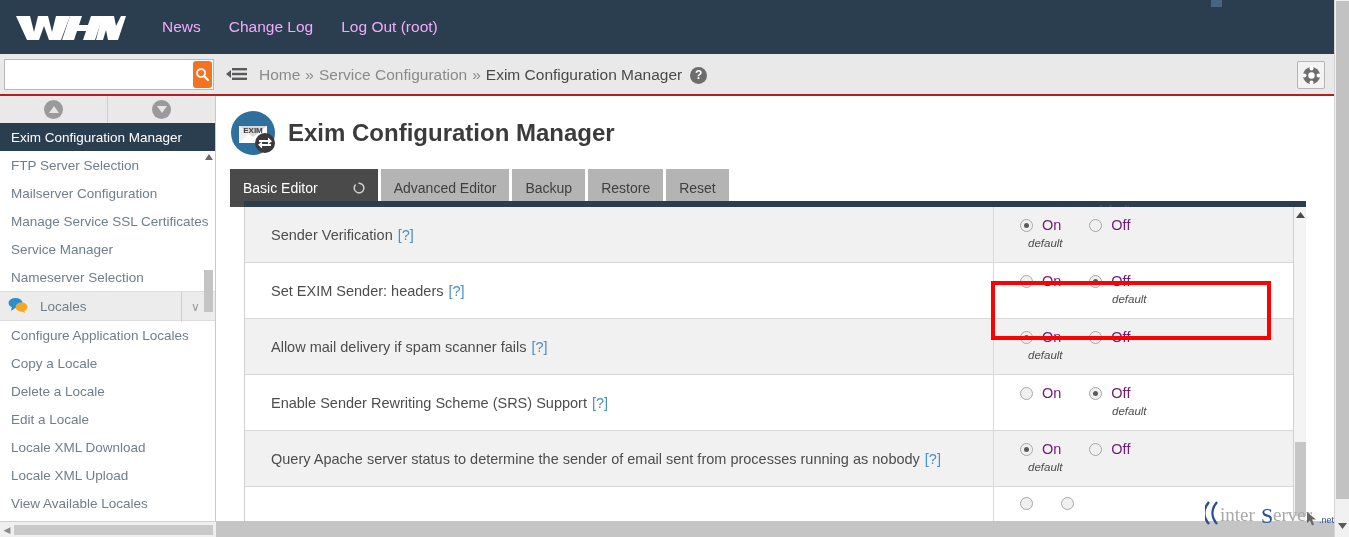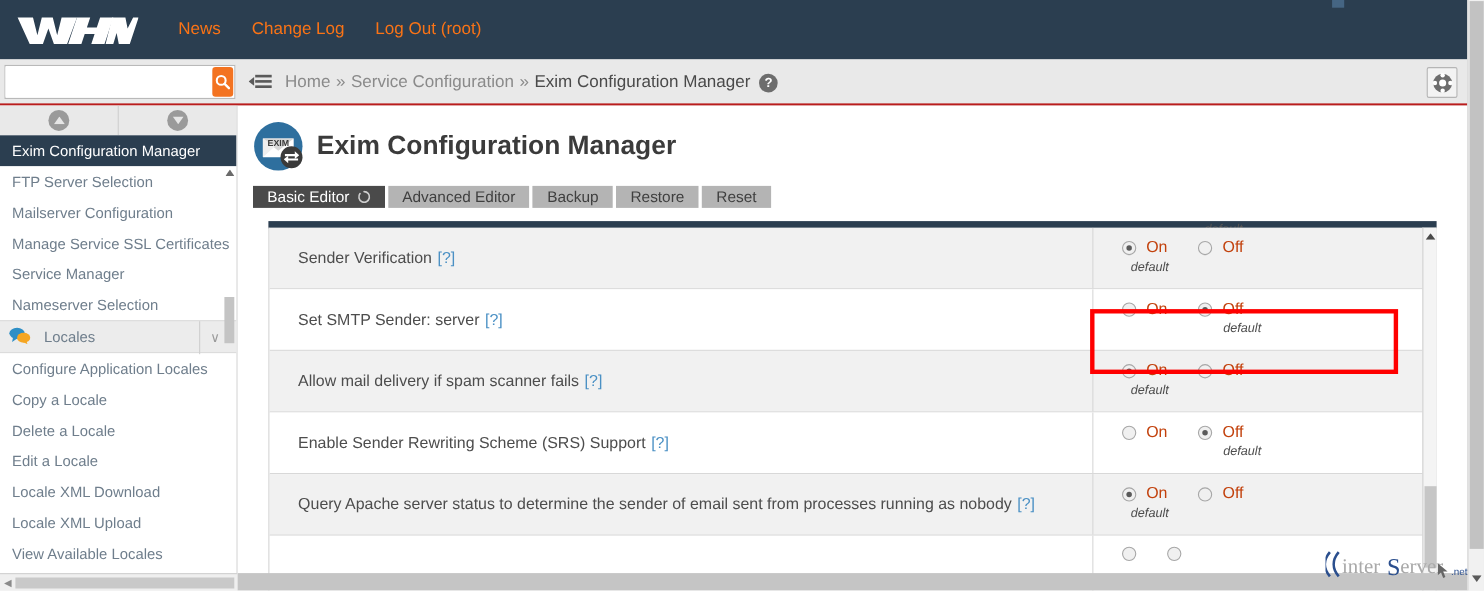--- a/index.html
+++ b/index.html
@@ -17,21 +17,21 @@
     background: #2b3e50;
     display: flex; align-items: center;
   }
   .whm-logo {
     margin-left: 14px; width: 112px; height: 34px;
     display: flex; align-items: center; justify-content: center;
   }
   .whm-logo svg { display:block; }
   .topnav-links { display: flex; align-items: center; margin-left: 22px; }
   .topnav-link {
-    color: #f97316; font-size: 15.5px; text-decoration: none;
+    color: #f0abfc; font-size: 15.5px; text-decoration: none;
     padding: 6px 14px; white-space: nowrap;
   }
 
   
   .cursor-artifact{
     position:absolute; left:1211px; top:0px; width:11px; height:7px;
     background:#4a6c8c; opacity:.85;
   }
 
   
@@ -128,23 +128,23 @@
     position: absolute; left: 216px; top: 96px; width: 1118px; height: 441px;
     background: #ffffff; overflow: hidden;
   }
   .page-head { display: flex; align-items: center; padding: 14px 0 0 14px; }
   .exim-icon { width: 46px; height: 46px; }
   .page-title {
     margin-left: 12px; font-size: 24px; font-weight: bold; color: #3b3b3b;
   }
   .tabs { display: flex; margin: 13px 0 0 14px; }
   .tab {
-    height: 20px; padding: 0 13px; background: #b4b4b4; color: #3f3f3f;
+    height: 38px; padding: 0 13px; background: #b4b4b4; color: #3f3f3f;
     font-size: 14px; display: flex; align-items: center; cursor: pointer;
-    margin-right: 3px; white-space: nowrap;
+    margin-right: 3px; white-space: nowrap; gap: 28px;
   }
   .tab.active { background: #4a4a4a; color: #ffffff; }
   .tab .spinner { margin-left: 7px; display:inline-flex; }
 
   
   .settings-wrap {
     position: absolute; left: 244px; top: 207px; width: 1062px; height: 330px;
     border-left: 1px solid #cfcfcf; border-right: 1px solid #cfcfcf;
     background: #fff; overflow: hidden;
   }
@@ -173,21 +173,21 @@
   .radios { display: flex; align-items: flex-start; }
   .radio-opt { display: flex; align-items: center; margin-right: 28px; position: relative; }
   .radio {
     width: 13px; height: 13px; border-radius: 50%; border: 1px solid #a7a7a7;
     background: #f0f0f0; display: inline-block; position: relative; cursor: pointer;
   }
   .radio.checked::after {
     content: ""; position: absolute; left: 3px; top: 3px;
     width: 5px; height: 5px; border-radius: 50%; background: #5a5a5a;
   }
-  .radio-label { margin-left: 9px; font-size: 14.5px; color: #c2410c; }
+  .radio-label { margin-left: 9px; font-size: 14.5px; color: #701a75; }
   .default-tag {
     font-size: 11.5px; font-style: italic; color: #4d4d4d; margin-top: 4px;
   }
   .default-on { margin-left: 8px; }
   .default-off { margin-left: 92px; }
 
   .hl-box {
     position: absolute; left: 991px; top: 281px; width: 280px; height: 59px;
     border: 4px solid #ff0000; background: transparent; pointer-events: none; z-index: 5;
   }
@@ -443,21 +443,21 @@
             <span class="radio"></span>
             <span class="radio-label">Off</span>
           </label>
         </div>
         <div class="default-tag default-on">default</div>
       </div>
     </div>
 
     <div class="srow even">
       <div class="srow-label">
-        <span>Set SMTP Sender: server</span>
+        <span>Set EXIM Sender: headers</span>
         <a class="helplink" href="#">[?]</a>
       </div>
       <div class="srow-ctrl">
         <div class="radios">
           <label class="radio-opt">
             <span class="radio"></span>
             <span class="radio-label">On</span>
           </label>
           <label class="radio-opt">
             <span class="radio checked"></span>

